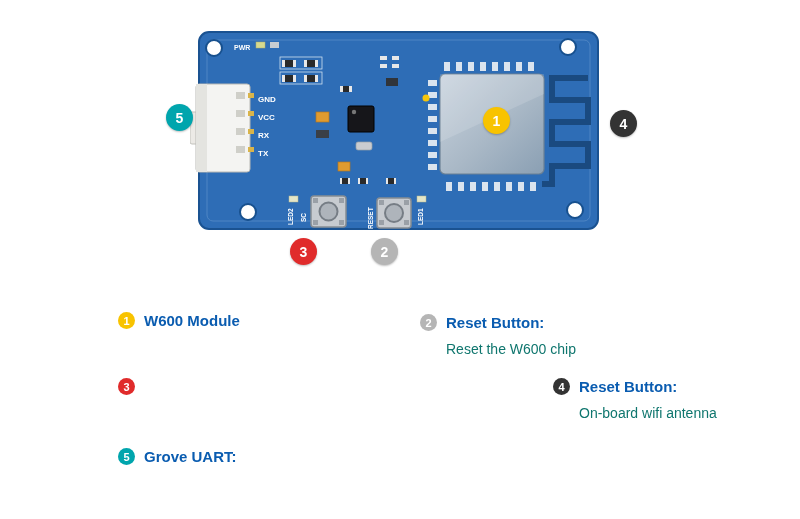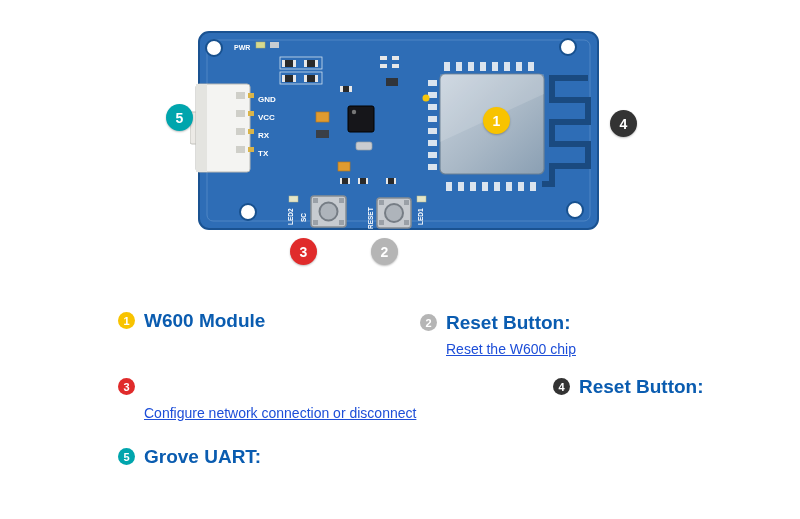--- a/index.html
+++ b/index.html
@@ -38,31 +38,30 @@
   .c-yellow { background: #f8c300; }
   .c-gray   { background: #b5b5b5; }
   .c-red    { background: #e02b2b; }
   .c-black  { background: #333333; }
   .c-teal   { background: #00a5ad; }
   .legend-item { position: absolute; }
   .legend-head { display: flex; align-items: center; gap: 9px; }
   .legend-title {
     color: #0a5cb0;
     font-weight: bold;
-    font-size: 19px;
+    font-size: 15px;
     line-height: 17px;
   }
   .legend-desc {
     margin-left: 26px;
     margin-top: 10px;
     font-size: 14px;
-    color: #1d4ed8;
+    color: #0f766e;
     line-height: 17px;
     white-space: nowrap;
-    text-decoration: underline;
   }
 </style>
 </head>
 <body>
 
 <div class="stage">
 
   <svg class="board-svg" width="420" height="210" viewBox="0 0 420 210" xmlns="http://www.w3.org/2000/svg">
     <defs>
       <linearGradient id="shieldGrad" x1="0" y1="0" x2="1" y2="1">
@@ -223,28 +222,28 @@
       <span class="badge badge-sm c-gray">2</span>
       <span class="legend-title">Reset Button:</span>
     </div>
     <div class="legend-desc">Reset the W600 chip</div>
   </div>
 
   <div class="legend-item" style="left:118px; top:378px;">
     <div class="legend-head">
       <span class="badge badge-sm c-red">3</span>
     </div>
-    <div class="legend-desc">Configure network connection or disconnect</div>
   </div>
 
   <div class="legend-item" style="left:553px; top:378px;">
     <div class="legend-head">
       <span class="badge badge-sm c-black">4</span>
       <span class="legend-title">Reset Button:</span>
     </div>
+    <div class="legend-desc">On-board wifi antenna</div>
   </div>
 
   <div class="legend-item" style="left:118px; top:448px;">
     <div class="legend-head">
       <span class="badge badge-sm c-teal">5</span>
       <span class="legend-title">Grove UART:</span>
     </div>
   </div>
 
 </div>

